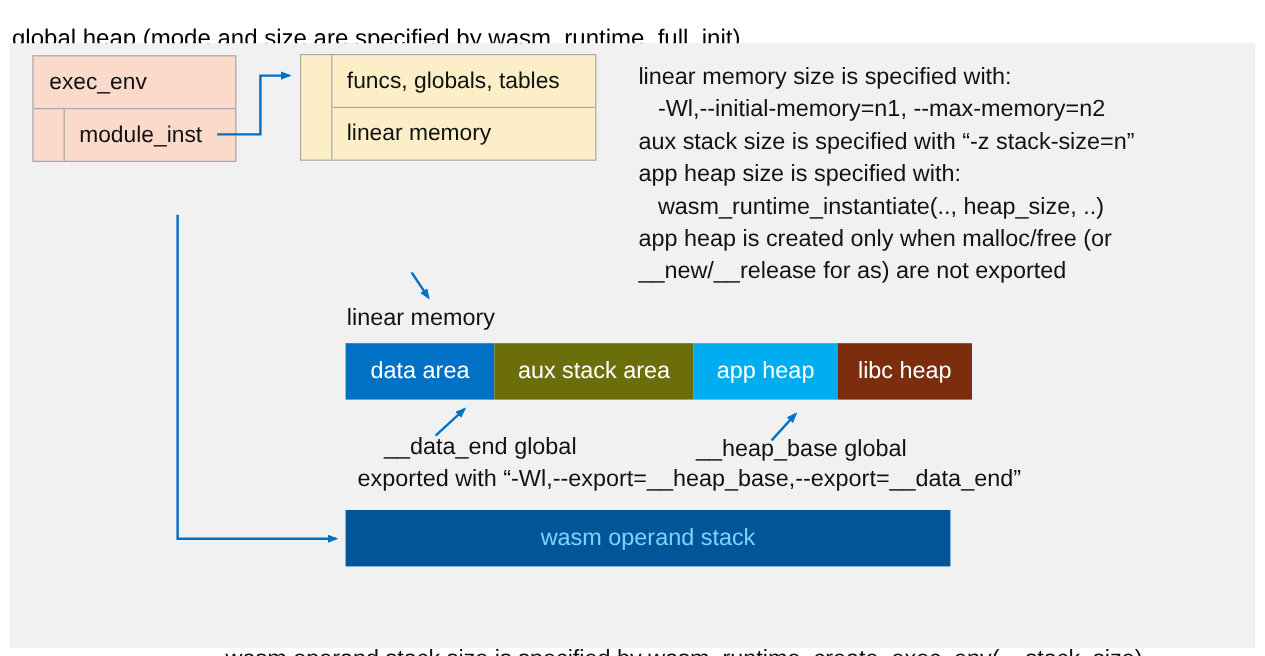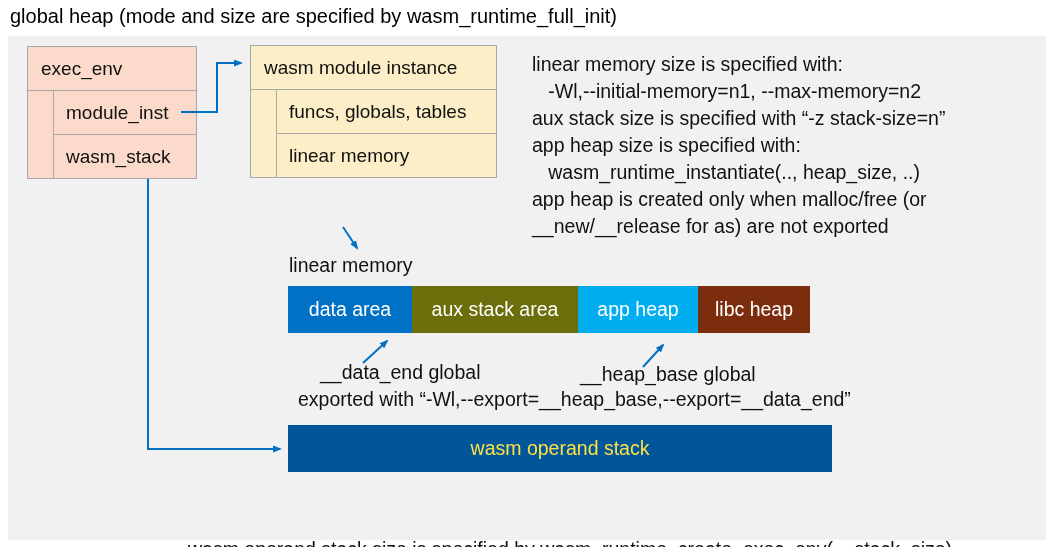--- a/index.html
+++ b/index.html
@@ -1,21 +1,21 @@
 <!DOCTYPE html>
 <html><head>
 <meta charset="utf-8">
 <style>
   html,body{margin:0;padding:0;background:#ffffff;}
   .page{
     position:relative;width:1054px;height:547px;overflow:hidden;
     font-family:"Liberation Sans","DejaVu Sans",sans-serif;color:#111;
     background:#ffffff;
   }
-  .title{position:absolute;left:10px;top:5px;font-size:20px;color:#000;}
+  .title{position:absolute;left:10px;top:21px;font-size:20px;color:#000;}
   .panel{position:absolute;left:8px;top:36px;width:1038px;height:504px;background:#f1f1f2;}
 
   
   .nbox{position:absolute;border:1.5px solid #a8a8a8;box-sizing:border-box;}
   .nbox .hdr{height:43px;display:flex;align-items:center;padding-left:13px;
     border-bottom:1.5px solid #a8a8a8;font-size:19px;}
   .nbox .rows{margin-left:25px;border-left:1.5px solid #a8a8a8;}
   .nbox .row{height:43px;display:flex;align-items:center;padding-left:12px;font-size:19px;}
   .nbox .row + .row{border-top:1.5px solid #a8a8a8;}
   .exec-box{left:27px;top:46px;width:170px;background:#fcdacb;}
@@ -30,46 +30,44 @@
   .seg{height:100%;display:flex;align-items:center;justify-content:center;
     font-size:19.5px;box-sizing:border-box;}
   .seg-0{width:124px;} .seg-1{width:166px;} .seg-2{width:120px;text-align:center;} .seg-3{width:112px;}
   .seg-4{width:200px;border:3px dashed #000;}
 
   .ann{position:absolute;font-size:19.5px;}
   .ann-dataend{left:320px;top:361px;}
   .ann-heapbase{left:580px;top:363px;}
   .ann-exported{left:298px;top:388px;}
 
-  .opstack{position:absolute;left:288px;top:425px;width:544px;height:47px;
-    display:flex;align-items:center;justify-content:center;color:#fde047;font-size:19.5px;}
+  .opstack{position:absolute;left:288px;top:425px;width:504px;height:47px;
+    display:flex;align-items:center;justify-content:center;color:#7dd3fc;font-size:19.5px;}
 
   .footer{position:absolute;left:188px;top:482px;font-size:19.5px;line-height:27px;white-space:pre;}
 
   .arrows{position:absolute;left:0;top:0;width:1054px;height:547px;pointer-events:none;}
 </style>
 </head>
 <body>
 
 <div class="page">
 
   <div class="title">global heap (mode and size are specified by wasm_runtime_full_init)</div>
 
   <div class="panel"></div>
 
   <div class="nbox exec-box">
     <div class="hdr">exec_env</div>
     <div class="rows">
       <div class="row">module_inst</div>
-      <div class="row">wasm_stack</div>
     </div>
   </div>
 
   <div class="nbox inst-box">
-    <div class="hdr">wasm module instance</div>
     <div class="rows">
       <div class="row">funcs, globals, tables</div>
       <div class="row">linear memory</div>
     </div>
   </div>
 
   <div class="info-block">
     <div>linear memory size is specified with:</div>
     <div>   -Wl,--initial-memory=n1, --max-memory=n2</div>
     <div>aux stack size is specified with “-z stack-size=n”</div>

